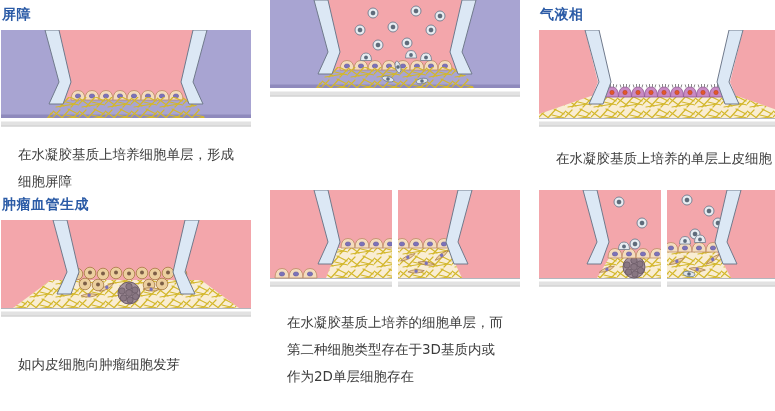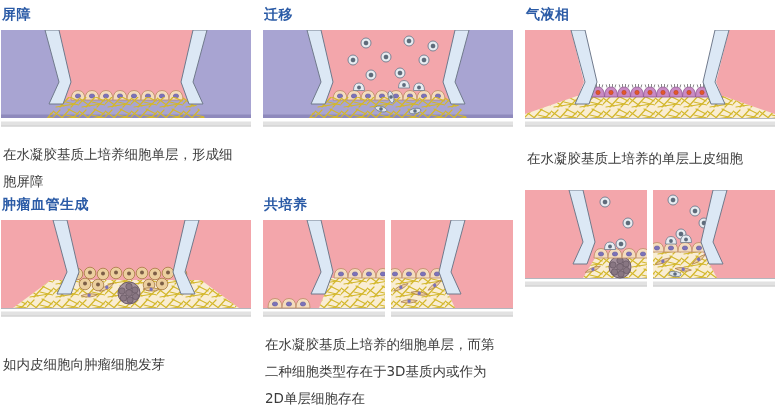--- a/index.html
+++ b/index.html
@@ -2,30 +2,30 @@
 <html><head>
 <meta charset="utf-8">
 <style>
   html,body{margin:0;padding:0;background:#ffffff;}
   body{font-family:"DejaVu Sans","Liberation Sans",sans-serif;}
   .page{width:775px;height:411px;overflow:hidden;background:#fff;}
   .grid{
     display:grid;
     grid-template-columns:250px 250px 250px;
     grid-template-rows:190px 221px;
-    column-gap:12px;
+    column-gap:19px;
     padding-left:1px;
   }
   .cell{display:flex;flex-direction:column;min-width:0;}
   .title{
     color:#2b5ba6;font-weight:bold;font-size:14px;
     margin:7px 0 8px 1px;line-height:15px;letter-spacing:0.5px;
   }
   figure{margin:0;padding:0;height:97px;}
-  .cap-wrap{flex:1;display:flex;align-items:center;padding:0 12px 0 2px;}
+  .cap-wrap{flex:1;display:flex;align-items:center;padding:0 12px 0 17px;}
   .caption{font-size:13.5px;line-height:27px;color:#3b3b3b;}
   svg{display:block;}
 </style>
 </head>
 <body>
 
 <svg width="0" height="0" style="position:absolute" aria-hidden="true">
   <defs>
     <pattern id="mesh" width="26" height="13" patternUnits="userSpaceOnUse">
       <g stroke="#d3b72b" stroke-width="1.2" fill="none" stroke-linecap="round">
@@ -120,21 +120,20 @@
           <rect x="0" y="91.5" width="250" height="4" fill="#e2e2e2"></rect>
           <rect x="0" y="95.5" width="250" height="1" fill="#bdbdbd"></rect>
         </svg>
       </figure>
       <div class="cap-wrap">
         <p class="caption">在水凝胶基质上培养细胞单层，形成细胞屏障</p>
       </div>
     </section>
 
     <section class="cell">
-      <h3 class="title">迁移</h3>
       <figure>
         <svg width="250" height="97" viewBox="0 0 250 97">
           <rect x="0" y="0" width="250" height="88" fill="#a8a4d2"></rect>
           <rect x="0" y="84.5" width="250" height="3.5" fill="#8e89bc"></rect>
           <polygon points="58,0 192,0 180,52 186,70 64,70 70,52" fill="#f3a6ab"></polygon>
           <g>
             <use href="#cellTan" x="77" y="70"></use>
               <use href="#cellTan" x="91" y="70"></use>
             <use href="#cellTan" x="105" y="70"></use>
               <use href="#cellTan" x="119" y="70"></use>
@@ -232,21 +231,20 @@
           <rect x="0" y="91.5" width="250" height="4" fill="#e2e2e2"></rect>
           <rect x="0" y="95.5" width="250" height="1" fill="#bdbdbd"></rect>
         </svg>
       </figure>
       <div class="cap-wrap">
         <p class="caption">如内皮细胞向肿瘤细胞发芽</p>
       </div>
     </section>
 
     <section class="cell">
-      <h3 class="title">共培养</h3>
       <figure>
         <svg width="250" height="97" viewBox="0 0 250 97">
           <g clip-path="url(#clipSubL)">
             <rect x="0" y="0" width="122" height="88" fill="#f3a6ab"></rect>
             <polygon points="56,88 68,58 122,58 122,88" fill="#f9edd3"></polygon>
             <polygon points="56,88 68,58 122,58 122,88" fill="url(#mesh)"></polygon>
             <rect x="0" y="88" width="122" height="1" fill="#b3b6bd"></rect>
             <use href="#cellTan" x="78" y="58"></use>
               <use href="#cellTan" x="92" y="58"></use>
             <use href="#cellTan" x="106" y="58"></use>

